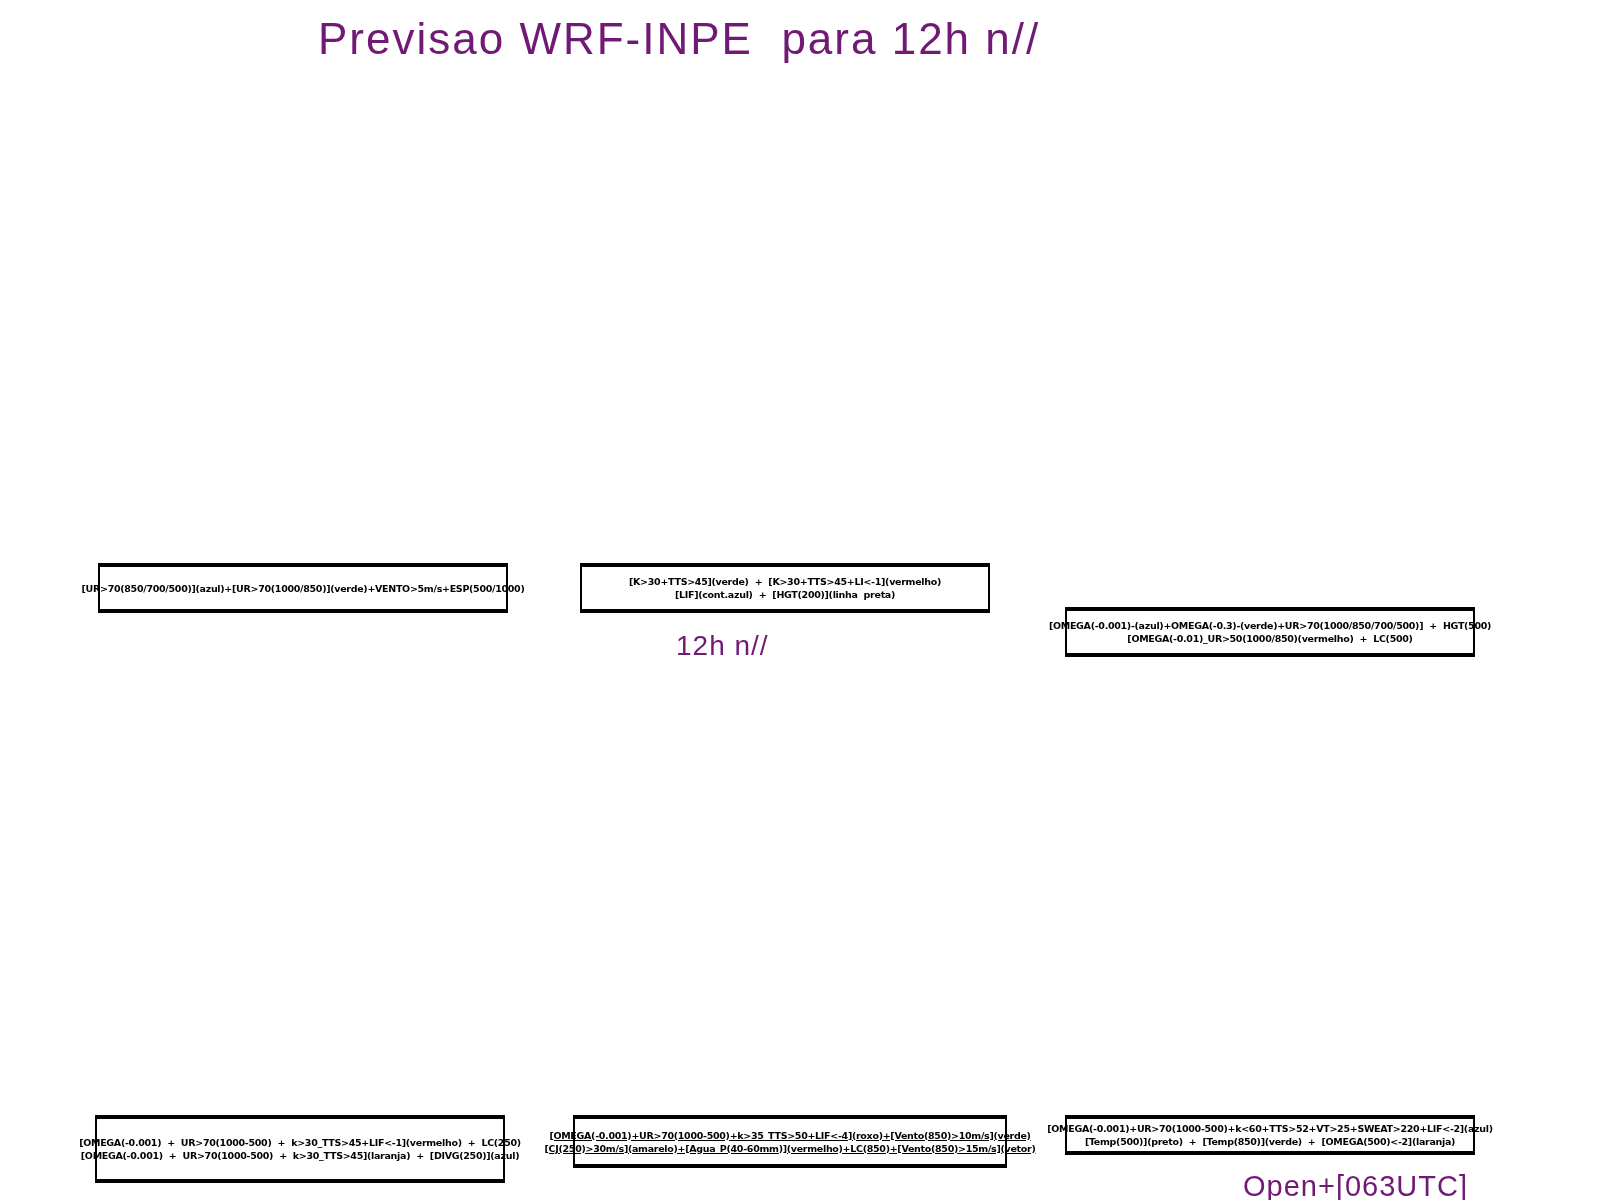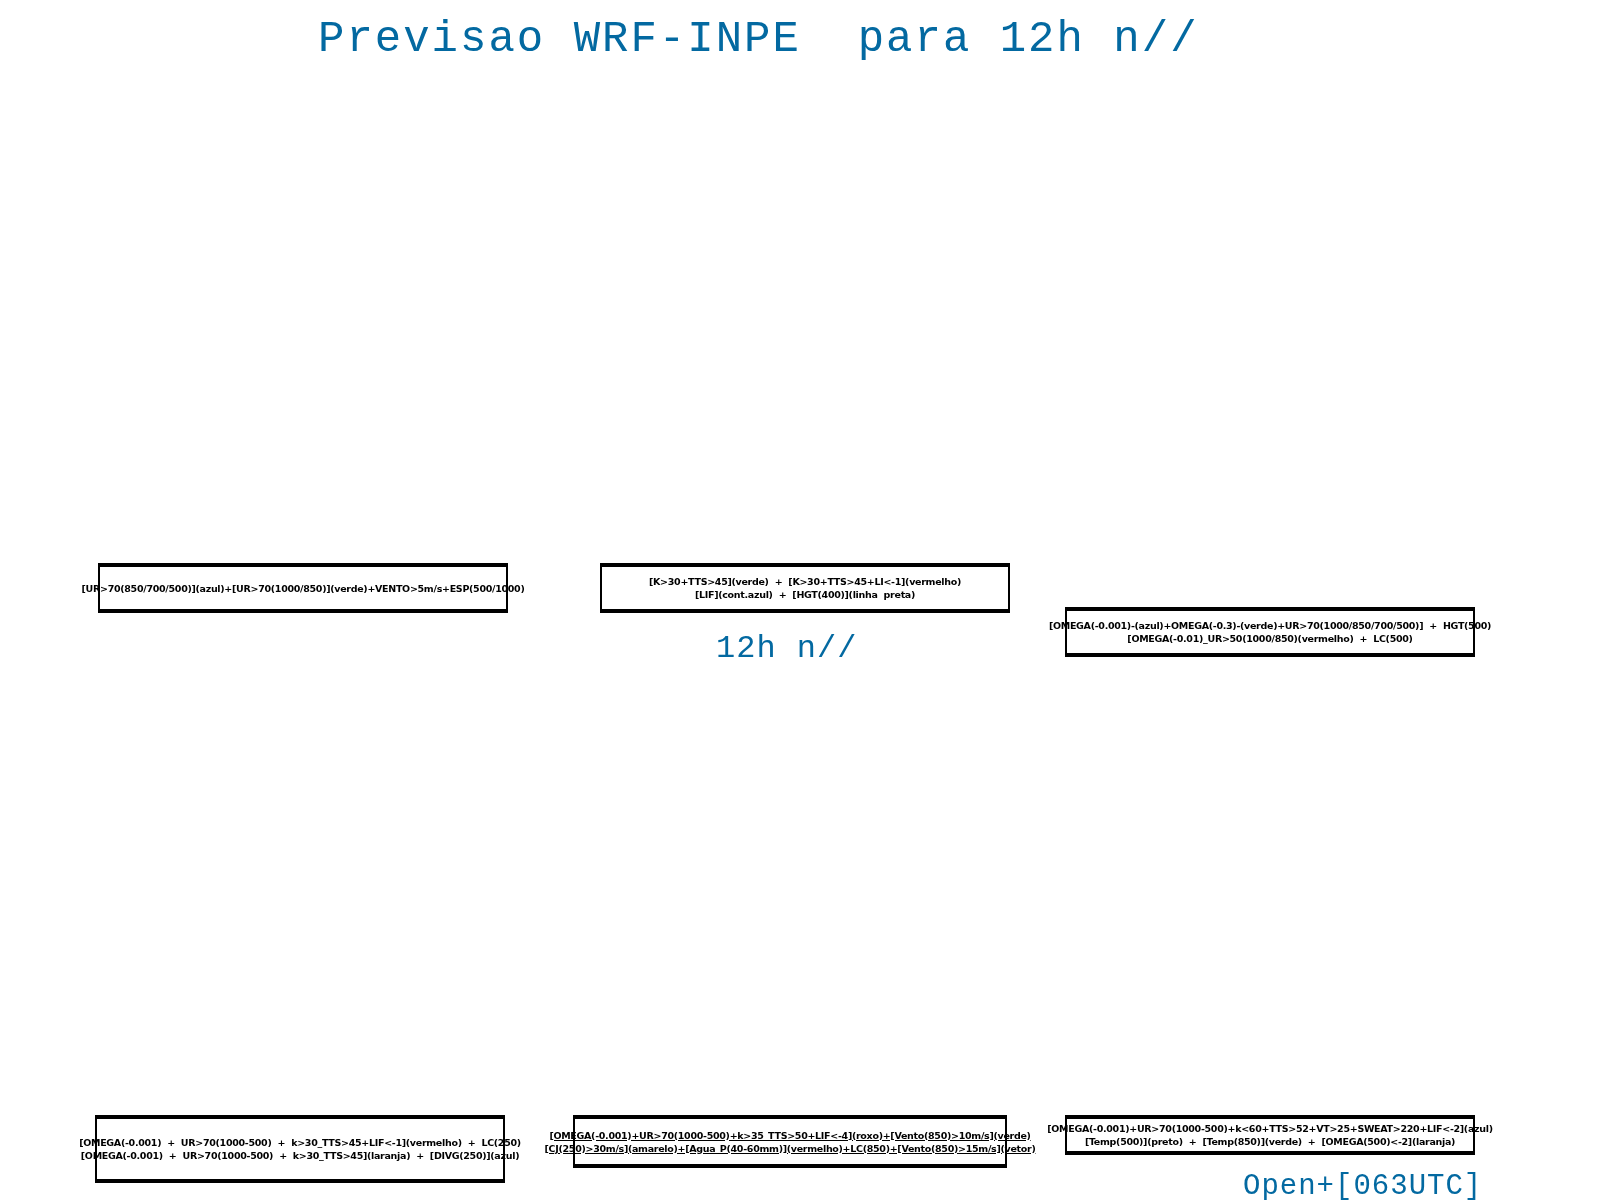--- a/index.html
+++ b/index.html
@@ -8,37 +8,37 @@
   }
   body {
     position: relative;
     width: 1600px;
     height: 1200px;
     background: #ffffff;
     overflow: hidden;
     font-family: "DejaVu Sans", sans-serif;
   }
   .plotter {
-    font-family: Liberation Mono, monospace;
-    color: #0369a1;
+    font-family: Liberation Sans, sans-serif;
+    color: #701a75;
     white-space: pre;
     font-weight: 400;
   }
   .title {
     position: absolute;
     left: 318px;
     top: 14px;
     font-size: 44px;
     letter-spacing: 2px;
   }
   .center-label {
     position: absolute;
-    left: 716px;
+    left: 676px;
     top: 630px;
-    font-size: 32px;
+    font-size: 28px;
     letter-spacing: 1px;
     text-align: center;
   }
   .footer-label {
     position: absolute;
     left: 1243px;
     top: 1170px;
     font-size: 29px;
     letter-spacing: 1px;
   }
@@ -59,39 +59,39 @@
     font-weight: 700;
     font-size: 9.5px;
     letter-spacing: -0.3px;
     line-height: 13px;
     white-space: pre;
     color: #000;
     text-align: center;
   }
   
   .box-t1 { left: 98px;   top: 563px; width: 410px; height: 50px; }
-  .box-t2 { left: 600px;  top: 563px; width: 410px; height: 50px; }
+  .box-t2 { left: 580px;  top: 563px; width: 410px; height: 50px; }
   .box-t3 { left: 1065px; top: 563px; width: 410px; height: 50px; margin-top: 44px; }
   
   .box-b1 { left: 95px;   top: 1115px; width: 410px; height: 68px; }
   .box-b2 { left: 573px;  top: 1115px; width: 434px; height: 53px; text-decoration: underline; }
   .box-b3 { left: 1065px; top: 1115px; width: 410px; height: 40px; }
 </style>
 </head>
 <body>
 
 <div class="plotter title">Previsao WRF-INPE  para 12h n//</div>
 
 <div class="legend-box box-t1">
   <div class="legend-line">[UR&gt;70(850/700/500)](azul)+[UR&gt;70(1000/850)](verde)+VENTO&gt;5m/s+ESP(500/1000)</div>
 </div>
 
 <div class="legend-box box-t2">
   <div class="legend-line">[K&gt;30+TTS&gt;45](verde)  +  [K&gt;30+TTS&gt;45+LI&lt;-1](vermelho)</div>
-  <div class="legend-line">[LIF](cont.azul)  +  [HGT(400)](linha  preta)</div>
+  <div class="legend-line">[LIF](cont.azul)  +  [HGT(200)](linha  preta)</div>
 </div>
 
 <div class="legend-box box-t3">
   <div class="legend-line">[OMEGA(-0.001)-(azul)+OMEGA(-0.3)-(verde)+UR&gt;70(1000/850/700/500)]  +  HGT(500)</div>
   <div class="legend-line">[OMEGA(-0.01)_UR&gt;50(1000/850)(vermelho)  +  LC(500)</div>
 </div>
 
 <div class="plotter center-label">12h n//</div>
 
 <div class="legend-box box-b1">

